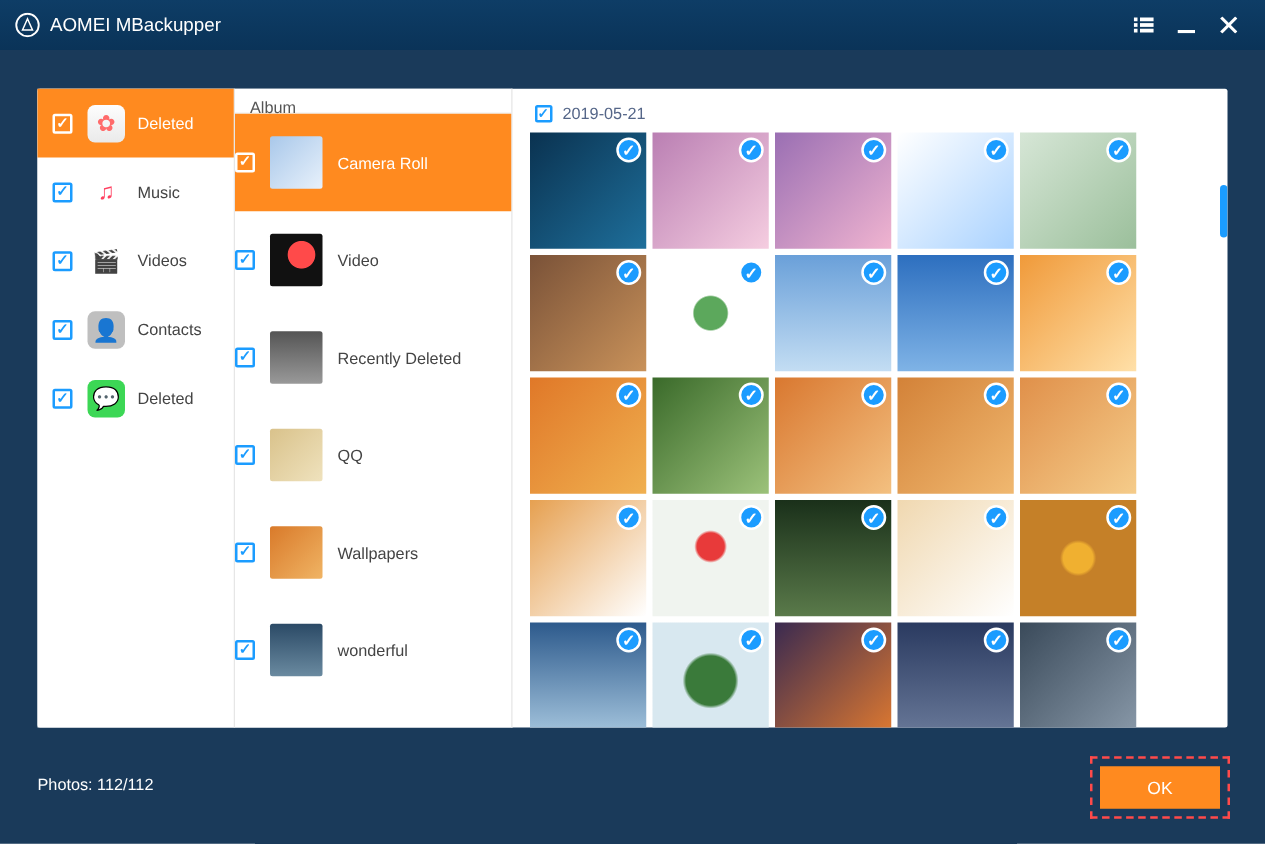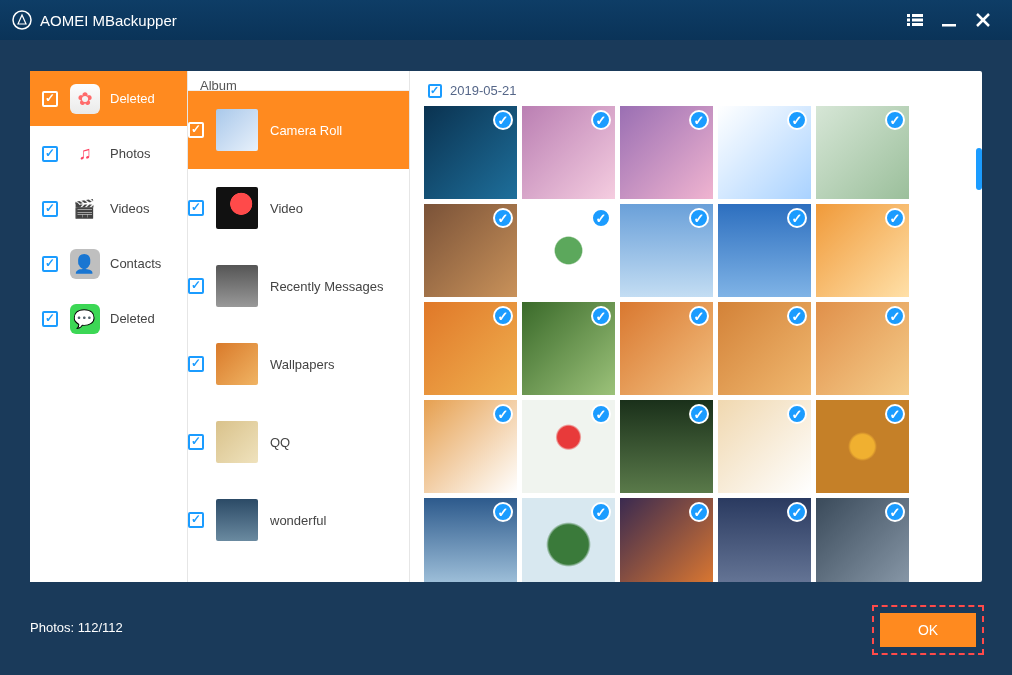--- a/index.html
+++ b/index.html
@@ -75,21 +75,21 @@
 <div class="main">
   <div class="sidebar" id="sidebar">
       <div class="side-item active">
         <span class="side-check"></span>
     <span class="side-icon" style="background:linear-gradient(#fdfdfd,#eaeaea);color:#ff6b6b">✿</span>
     <span>Deleted</span>
       </div>
       <div class="side-item other">
         <span class="side-check"></span>
     <span class="side-icon" style="background:#fff;color:#ff4060">♫</span>
-    <span>Photos</span>
+    <span>Music</span>
       </div>
       <div class="side-item other">
         <span class="side-check"></span>
     <span class="side-icon" style="background:#fff;color:#000">🎬</span>
     <span>Videos</span>
       </div>
       <div class="side-item other">
         <span class="side-check"></span>
     <span class="side-icon" style="background:#bfbfbf;color:#fff">👤</span>
     <span>Contacts</span>
@@ -109,31 +109,31 @@
     <span>Camera Roll</span>
         </div>
         <div class="alb-item">
           <span class="alb-check"></span>
     <span class="alb-thumb" style="background:radial-gradient(circle at 60% 40%,#ff4a4a 30%,#111 32%)"></span>
     <span>Video</span>
         </div>
         <div class="alb-item">
           <span class="alb-check"></span>
     <span class="alb-thumb" style="background:linear-gradient(#555,#999)"></span>
-    <span>Recently Messages</span>
+    <span>Recently Deleted</span>
+        </div>
+        <div class="alb-item">
+          <span class="alb-check"></span>
+    <span class="alb-thumb" style="background:linear-gradient(135deg,#d9c28b,#efe2bd)"></span>
+    <span>QQ</span>
         </div>
         <div class="alb-item">
           <span class="alb-check"></span>
     <span class="alb-thumb" style="background:linear-gradient(135deg,#d97a2a,#f0b464)"></span>
     <span>Wallpapers</span>
-        </div>
-        <div class="alb-item">
-          <span class="alb-check"></span>
-    <span class="alb-thumb" style="background:linear-gradient(135deg,#d9c28b,#efe2bd)"></span>
-    <span>QQ</span>
         </div>
         <div class="alb-item">
           <span class="alb-check"></span>
     <span class="alb-thumb" style="background:linear-gradient(#2b4a66,#6a8aa0)"></span>
     <span>wonderful</span>
         </div>
       </div>
   </div>
   <div class="content">
     <div class="date-row">

